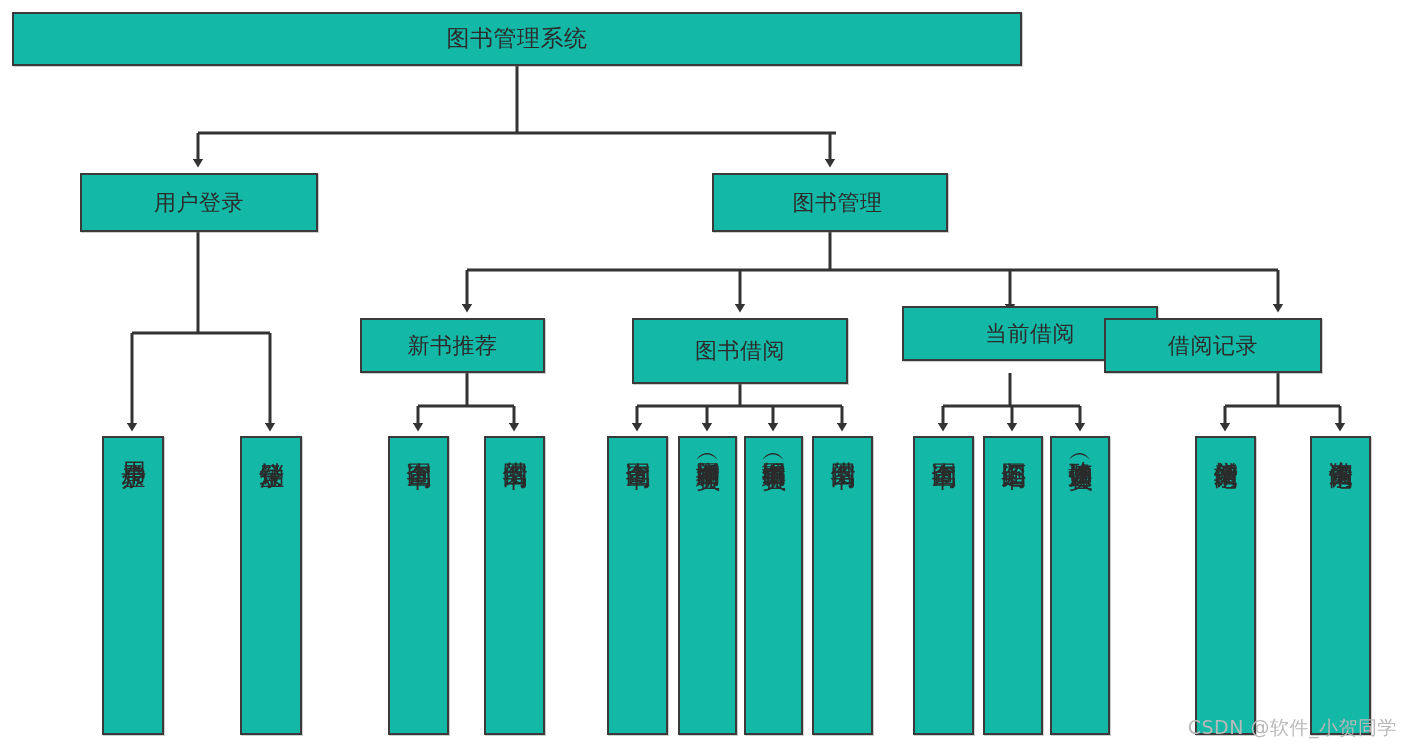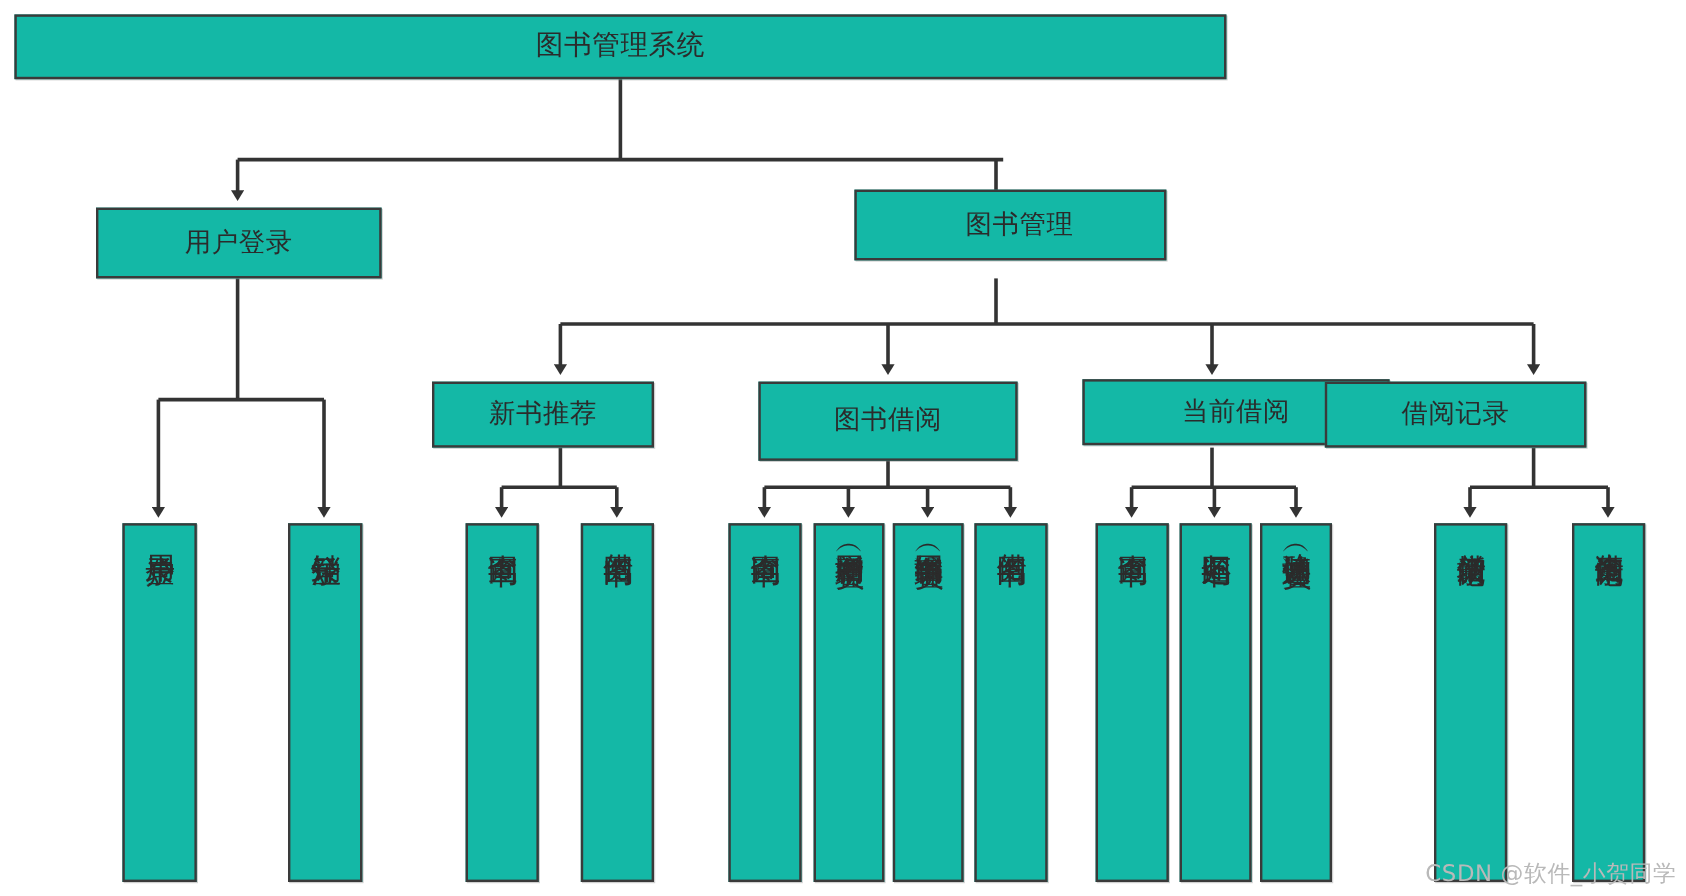--- a/index.html
+++ b/index.html
@@ -133,31 +133,31 @@
     </g>
   </svg>
 
   <div class="node h root" style="left:12px; top:12px; width:1010px; height:54px;">
     <span class="lbl">图书管理系统</span>
   </div>
 
   <div class="node h" style="left:80px; top:173px; width:238px; height:59px;">
     <span class="lbl">用户登录</span>
   </div>
-  <div class="node h" style="left:712px; top:158px; width:260px; height:59px;padding-left:15px;">
+  <div class="node h" style="left:712px; top:173px; width:236px; height:59px;padding-left:15px;">
     <span class="lbl">图书管理</span>
   </div>
 
   <div class="node h" style="left:360px; top:318px; width:185px; height:55px;">
     <span class="lbl">新书推荐</span>
   </div>
   <div class="node h" style="left:632px; top:318px; width:216px; height:66px;">
     <span class="lbl">图书借阅</span>
   </div>
-  <div class="node h" style="left:902px; top:316px; width:256px; height:55px;">
+  <div class="node h" style="left:902px; top:306px; width:256px; height:55px;">
     <span class="lbl">当前借阅</span>
   </div>
   <div class="node h" style="left:1104px; top:318px; width:218px; height:55px;">
     <span class="lbl">借阅记录</span>
   </div>
 
   <div class="node v" style="left:102px; top:436px; width:62px; height:299px;">
     <span class="lbl">用户登录</span>
   </div>
   <div class="node v" style="left:240px; top:436px; width:62px; height:299px;">

